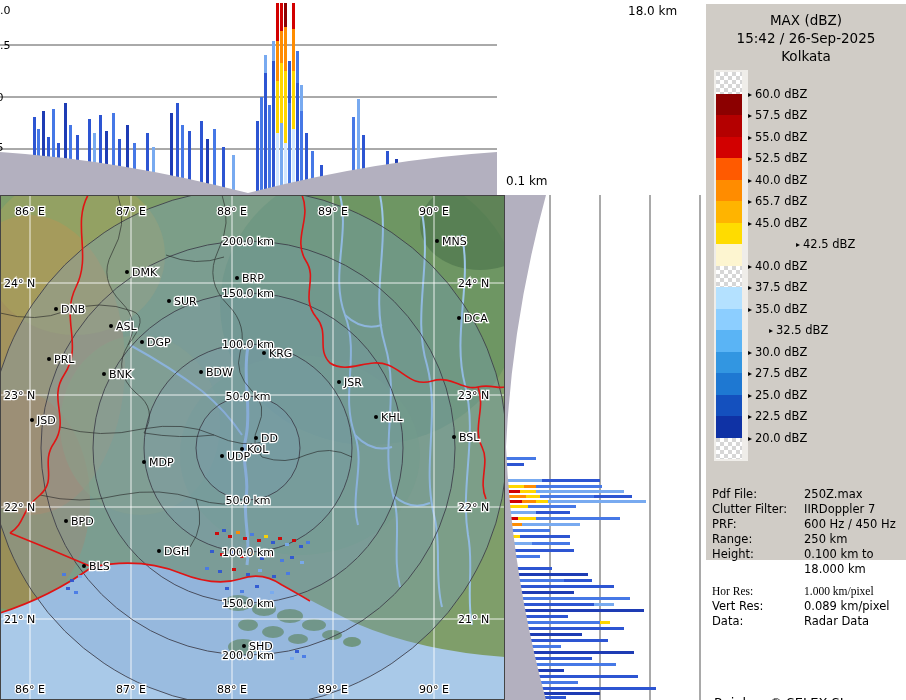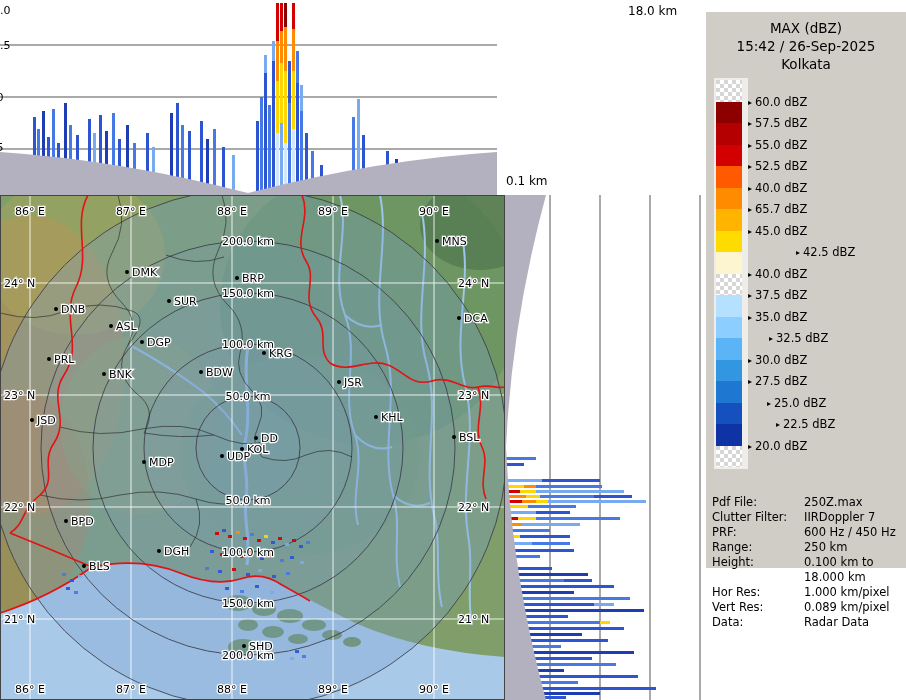--- a/index.html
+++ b/index.html
@@ -7,35 +7,35 @@
        font-family:"DejaVu Sans","Liberation Sans",sans-serif;}
   .abs{position:absolute;}
   #top-panel{left:0;top:0;width:497px;height:195px;background:#fff;}
   #top-mask{left:0;top:148px;width:497px;height:47px;pointer-events:none;}
   #map-panel{left:0;top:195px;width:505px;height:505px;}
   #right-panel{left:506px;top:195px;width:199px;height:505px;background:#fff;}
   #right-mask{left:505px;top:195px;width:45px;height:505px;pointer-events:none;}
   .axis-note{font-size:12px;color:#000;}
   #lbl-top{left:628px;top:4px;}
   #lbl-bottom{left:506px;top:174px;}
-  #legend-panel{left:706px;top:12px;width:200px;height:556px;background:#d0ccc6;}
+  #legend-panel{left:706px;top:4px;width:200px;height:556px;background:#d0ccc6;}
   .lg-head{width:100%;text-align:center;font-size:13.5px;color:#000;}
   #lg-title{position:absolute;top:8px;left:0;}
   #lg-dt{position:absolute;top:26px;left:0;}
   #lg-site{position:absolute;top:44px;left:0;}
   #lg-scale{position:absolute;left:8px;top:66px;width:30px;padding:2px;background:#efede9;}
   .lg-cell{width:26px;height:21.5px;}
   .checker{background-image:conic-gradient(#ffffff 0 25%, #d6d6d6 0 50%, #ffffff 0 75%, #d6d6d6 0);
            background-size:8px 8px;}
   .lg-tick{position:absolute;left:42px;font-size:11.5px;color:#000;white-space:nowrap;}
   .lg-tick .arr{font-size:8px;margin-right:3px;vertical-align:1px;}
   #lg-info{position:absolute;left:6px;top:483px;width:192px;font-size:11.5px;color:#000;}
   .info-row{display:flex;line-height:15px;}
   .info-row .lab{width:92px;flex:0 0 92px;}
-  .info-row.gap{}
+  .info-row.gap{margin-top:7px;font-family:Liberation Serif, serif;}
   #lg-footer{position:absolute;left:8px;top:650px;font-size:13px;color:#000;margin-top:41px;}
   svg{display:block;}
 </style>
 </head>
 <body>
 
 <div id="top-panel" class="abs">
   <svg id="top-svg" width="497" height="195">
     <rect x="0" y="0" width="497" height="195" fill="#ffffff"></rect>
     <g stroke="#555" stroke-width="1">
@@ -445,22 +445,22 @@
       <div class="lg-tick" style="top: 168.5px;"><span class="arr">▸</span><span>40.0 dBZ</span></div>
       <div class="lg-tick" style="top: 190px;"><span class="arr">▸</span><span>65.7 dBZ</span></div>
       <div class="lg-tick" style="top: 211.5px;"><span class="arr">▸</span><span>45.0 dBZ</span></div>
       <div class="lg-tick" style="top: 233px; margin-left: 48px;"><span class="arr">▸</span><span>42.5 dBZ</span></div>
       <div class="lg-tick" style="top: 254.5px;"><span class="arr">▸</span><span>40.0 dBZ</span></div>
       <div class="lg-tick" style="top: 276px;"><span class="arr">▸</span><span>37.5 dBZ</span></div>
       <div class="lg-tick" style="top: 297.5px;"><span class="arr">▸</span><span>35.0 dBZ</span></div>
       <div class="lg-tick" style="top: 319px; margin-left: 21px;"><span class="arr">▸</span><span>32.5 dBZ</span></div>
       <div class="lg-tick" style="top: 340.5px;"><span class="arr">▸</span><span>30.0 dBZ</span></div>
       <div class="lg-tick" style="top: 362px;"><span class="arr">▸</span><span>27.5 dBZ</span></div>
-      <div class="lg-tick" style="top: 383.5px; padding-left: 19px;"><span class="arr">▸</span><span>25.0 dBZ</span></div>
-      <div class="lg-tick" style="top: 405px; padding-left: 28px;"><span class="arr">▸</span><span>22.5 dBZ</span></div>
+      <div class="lg-tick" style="top: 383.5px;"><span class="arr">▸</span><span>25.0 dBZ</span></div>
+      <div class="lg-tick" style="top: 405px;"><span class="arr">▸</span><span>22.5 dBZ</span></div>
       <div class="lg-tick" style="top: 426.5px;"><span class="arr">▸</span><span>20.0 dBZ</span></div>
     </div>
   <div id="lg-info">
       <div class="info-row">
         <span class="lab">Pdf File:</span>
         <span>250Z.max</span>
       </div>
       <div class="info-row">
         <span class="lab">Clutter Filter:</span>
         <span>IIRDoppler 7</span>

